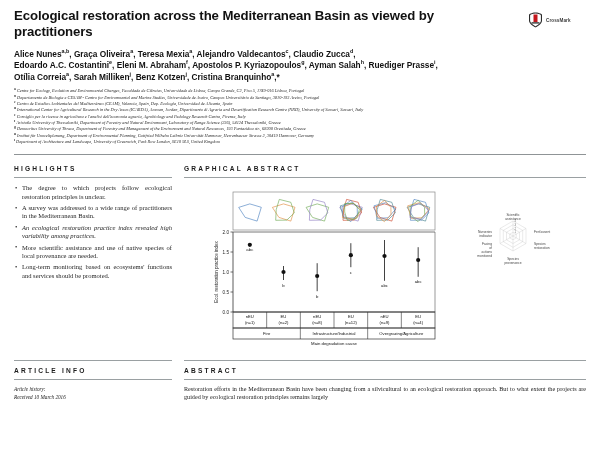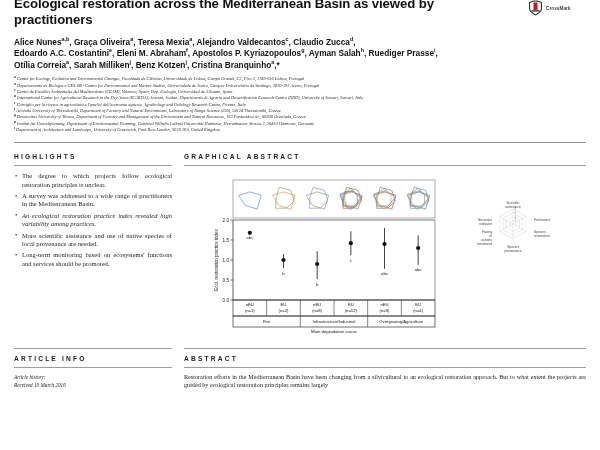--- a/index.html
+++ b/index.html
@@ -21,20 +21,21 @@
     position: relative;
     box-sizing: border-box;
     padding: 0 14px;
   }
 
   
   .title-row {
     display: flex;
     align-items: flex-start;
     justify-content: space-between;
+    margin-top: 12px;
   }
   .title {
     font-family: "Liberation Sans", sans-serif;
     font-weight: bold;
     font-size: 13.2px;
     line-height: 16px;
     letter-spacing: -0.1px;
     color: #111;
     max-width: 470px;
     padding-top: 0px;

